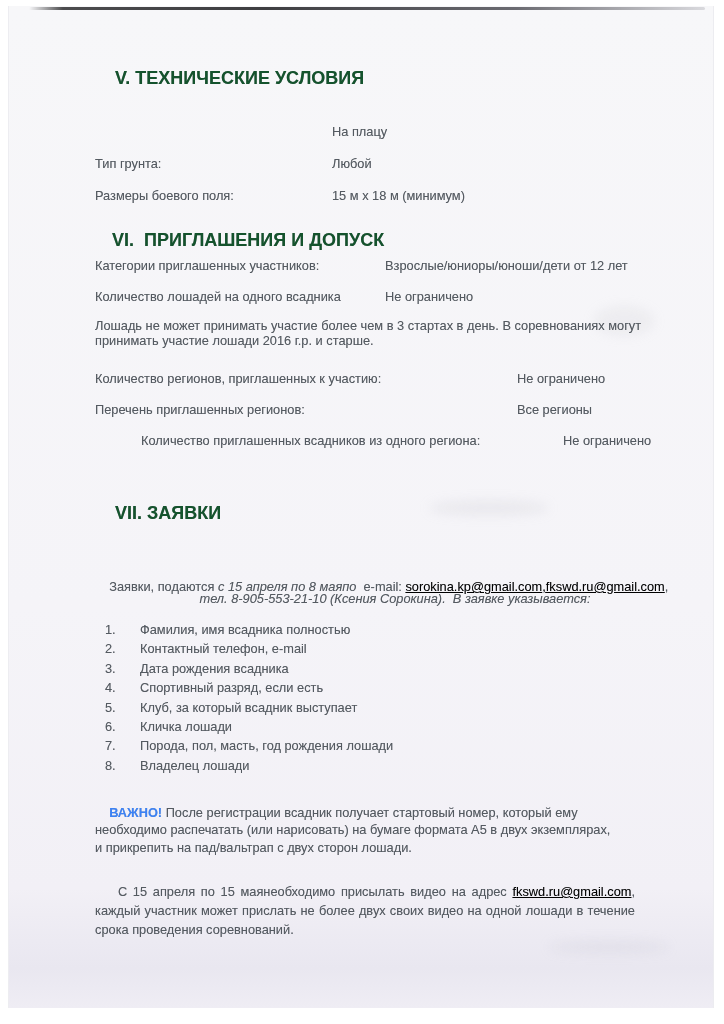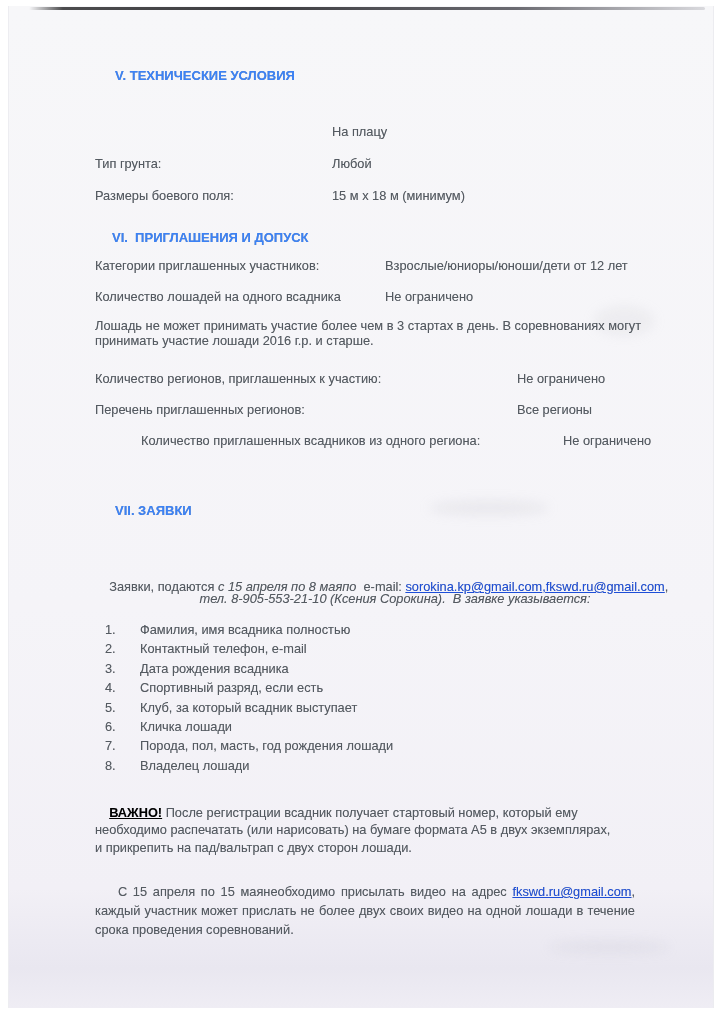--- a/index.html
+++ b/index.html
@@ -18,30 +18,30 @@
   .sm1 { left:420px; top:495px; width:120px; height:14px; background:rgba(180,180,190,0.18); }
   .sm2 { left:585px; top:300px; width:60px; height:30px; background:rgba(185,185,195,0.15); }
   .sm3 { left:540px; top:935px; width:120px; height:12px; background:rgba(185,185,200,0.18); }
 
   .content { position:absolute; left:0; top:0; width:724px; height:1024px; }
   .txt {
     position:absolute; color:#545a61; font-size:12.8px; line-height:19px;
     white-space:pre-wrap; text-shadow:0 0 0.5px rgba(90,95,100,0.45);
   }
   .heading {
-    position:absolute; color:#3b82f6; font-weight:bold; font-size:13px;
+    position:absolute; color:#14532d; font-weight:bold; font-size:18px;
     white-space:pre-wrap; text-shadow:0 0 0.5px rgba(60,64,70,0.5);
   }
   .row-label { left:95px; }
   .val-v   { left:332px; }
   .val-vi  { left:385px; }
   .val-vi2 { left:517px; }
   .italic { font-style:italic; }
-  .link { color:#1d4ed8; text-decoration:underline; }
-  .bold-u { font-weight:bold; text-decoration:underline; color:#000000; }
+  .link { color:#000000; text-decoration:underline; }
+  .bold-u { font-weight:bold; color:#3b82f6; }
 
   
   .t-v   { left:115px; top:68px; }
   .rv0 { top:122px; } .rv1 { top:154px; } .rv2 { top:186px; }
   
   .t-vi  { left:112px; top:230px; }
   .rvi0 { top:256px; } .rvi1 { top:287px; }
   .note-vi { left:95px; top:318px; width:582px; line-height:15px; }
   .rvi2 { top:369px;text-align:center; } .rvi3 { top:400px; } .rvi4 { top:431px;margin-left:46px; }
   

